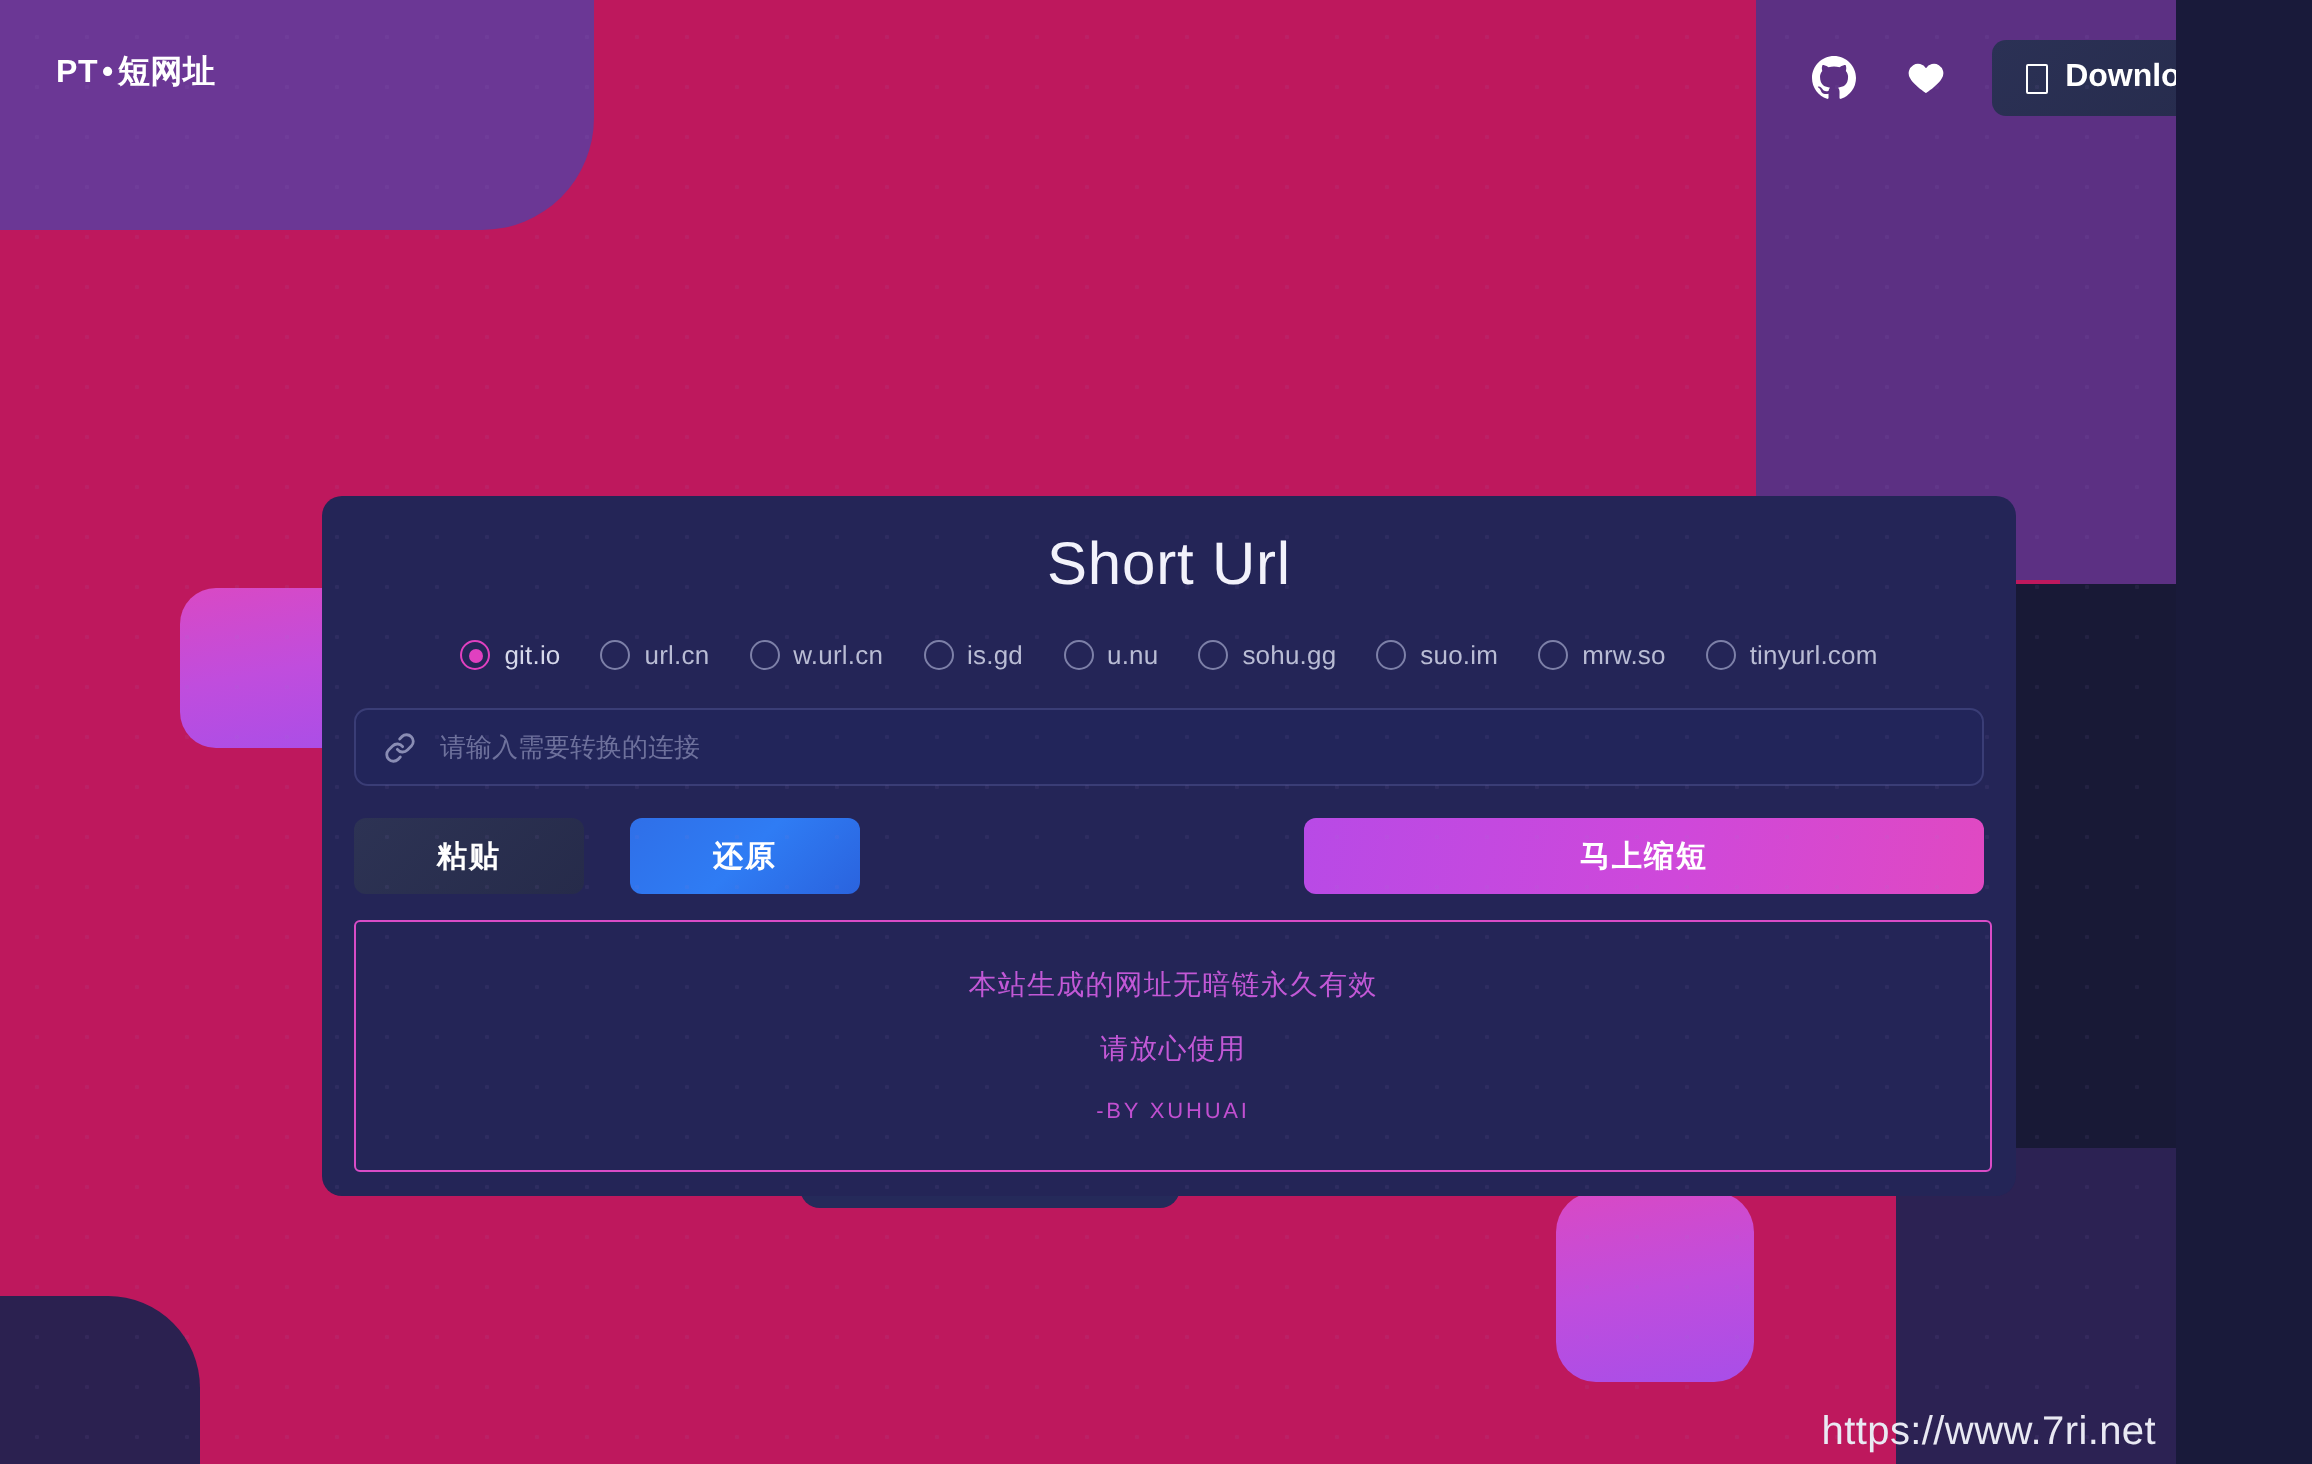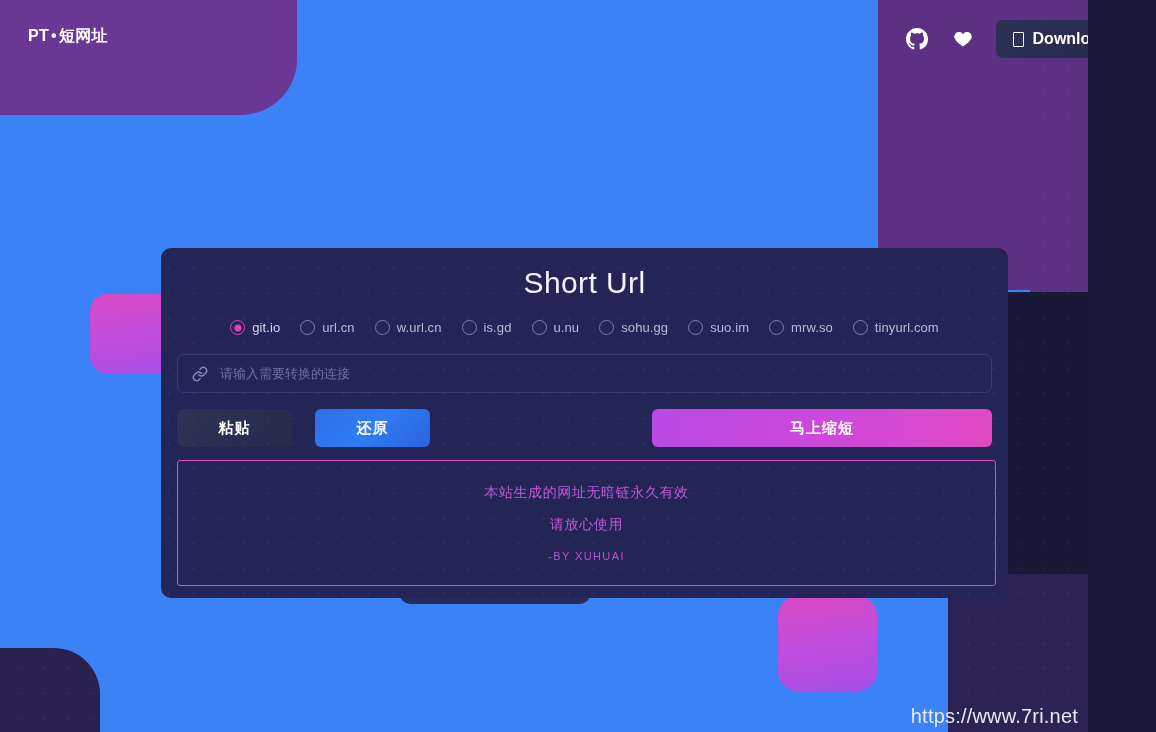--- a/index.html
+++ b/index.html
@@ -9,21 +9,21 @@
     height: 732px;
     overflow: hidden;
     background: #191a3a;
     font-family: "Liberation Sans", sans-serif;
   }
 
   #stage {
     position: relative;
     width: 1088px;
     height: 732px;
-    background: #3b82f6;
+    background: #be185d;
     overflow: hidden;
   }
 
   
   .dots {
     position: absolute;
     inset: 0;
     background-image: radial-gradient(rgba(150,120,200,0.085) 1px, transparent 1.2px);
     background-size: 25px 25px;
     background-position: 6px 6px;

